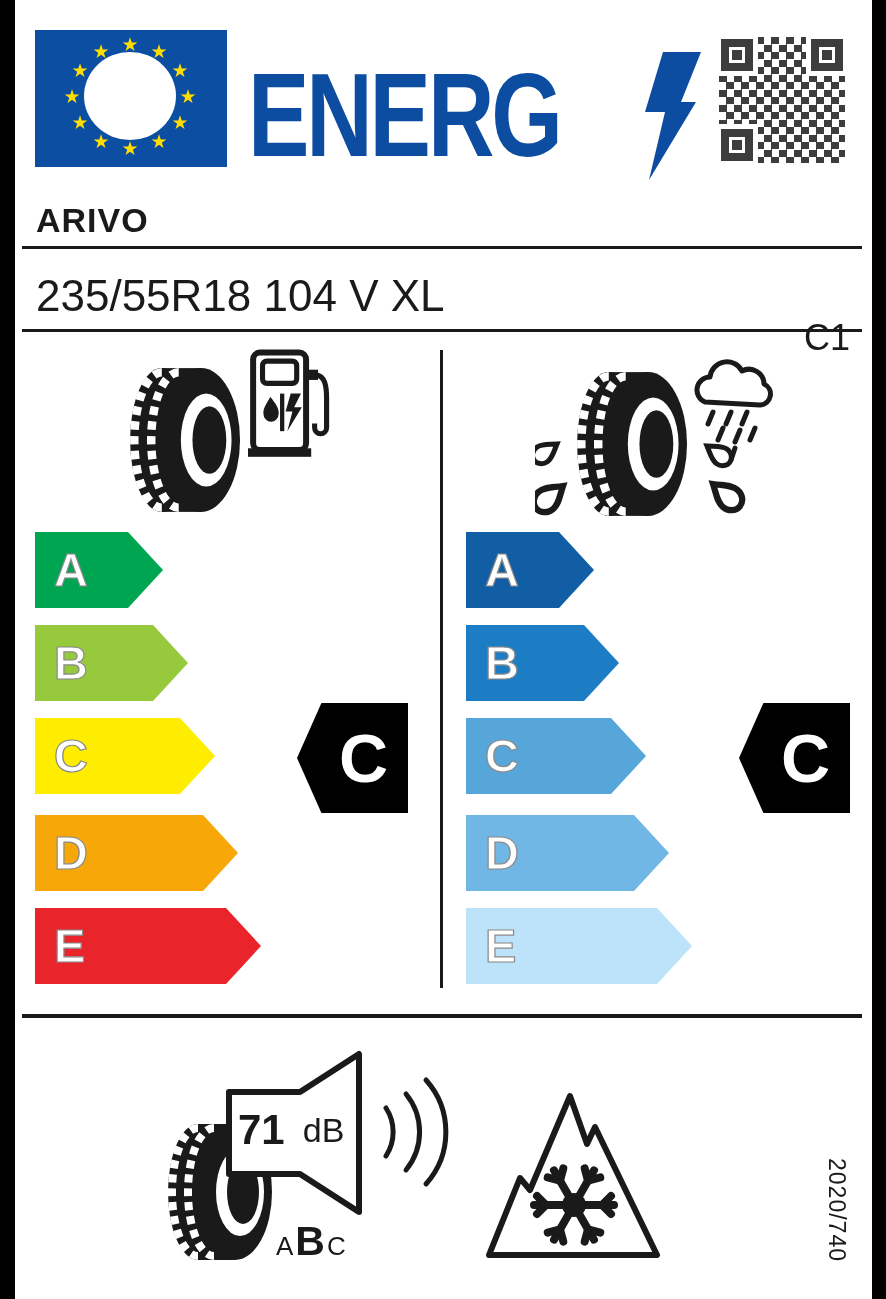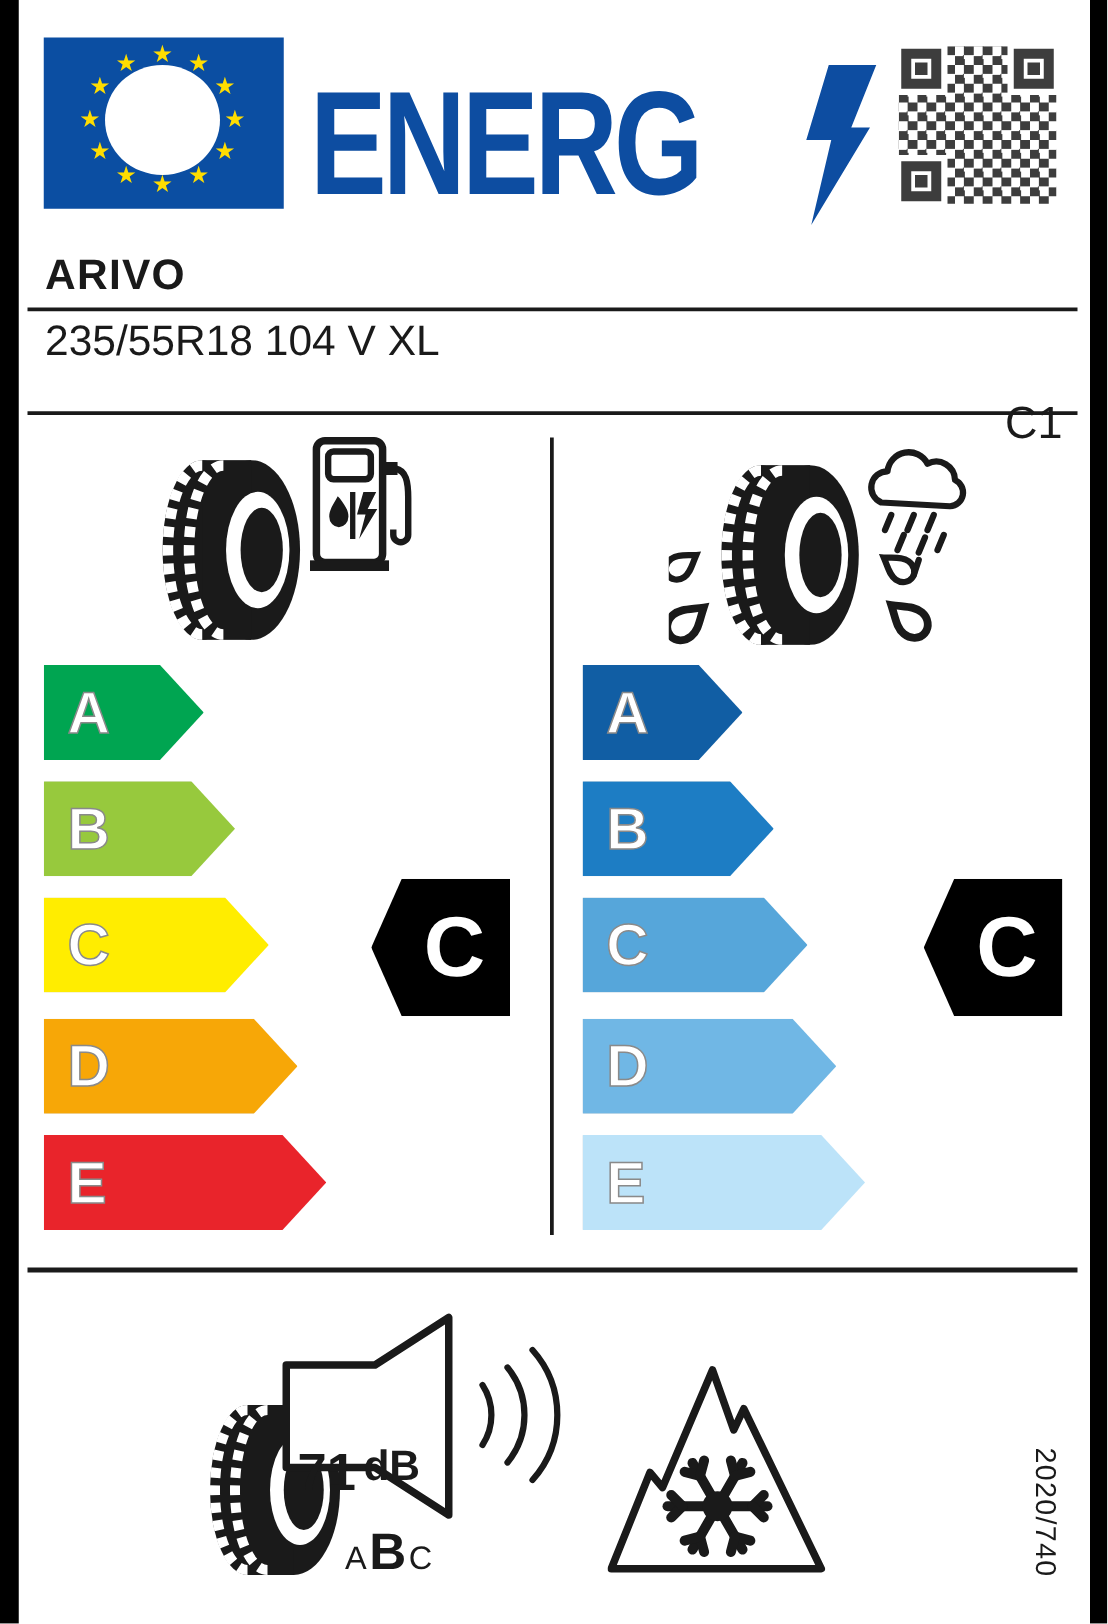--- a/index.html
+++ b/index.html
@@ -28,21 +28,21 @@
   .qr .finder::after { content:""; position:absolute; left:3px; top:3px; width:10px; height:10px; background:#3d3d3d; }
   .qr .finder.tl { left:8px; top:8px; } .qr .finder.tr { right:8px; top:8px; } .qr .finder.bl { left:8px; bottom:8px; }
 
   
   .brand   { position:absolute; left:36px;  top:201px; font-size:34px; font-weight:bold; letter-spacing:1px; }
   .type-id { position:absolute; right:42px; top:203px; font-size:33px; }
   .rule    { position:absolute; left:22px; width:840px; background:#1a1a1a; }
   .rule.r1 { top:246px; height:3px; }
   .rule.r2 { top:329px; height:3px; }
   .rule.r3 { top:1014px; height:4px; }
-  .size-text  { position:absolute; left:36px;  top:254px; font-size:34px; }
+  .size-text  { position:absolute; left:36px;  top:271px; font-size:44px; }
   .tire-class { position:absolute; right:36px; top:281px; font-size:36px;margin-top:36px; }
 
   .v-divider { position:absolute; left:440px; top:350px; width:3px; height:638px; background:#1a1a1a; }
 
   
   .icon { position:absolute; }
 
   
   .scale { position:absolute; top:532px; width:300px; height:453px; }
   .scale.fuel { left:35px; } .scale.wet { left:466px; }
@@ -56,23 +56,23 @@
   .arrow:nth-of-type(3) { top:186px; width:180px; }
   .arrow:nth-of-type(4) { top:283px; width:203px; }
   .arrow:nth-of-type(5) { top:376px; width:226px; }
 
   .indicator { position:absolute; top:703px; width:111px; height:110px; background:#000; color:#fff;
                clip-path: polygon(0 50%, 22% 0, 100% 0, 100% 100%, 22% 100%);
                font-size:68px; font-weight:bold; line-height:110px; text-align:center; padding-left:22px; }
   .indicator.fuel { left:297px; } .indicator.wet { left:739px; }
 
   
-  .noise-value { position:absolute; left:238px; top:1106px; display:flex; align-items:flex-start; gap:6px;margin-top:48px; }
+  .noise-value { position:absolute; left:238px; top:1106px; display:flex; align-items:center; gap:18px; }
   .noise-value .num  { font-size:42px; font-weight:bold; }
-  .noise-value .unit { font-size:34px;font-weight:bold; }
+  .noise-value .unit { font-size:34px; }
   .noise-grades { position:absolute; left:276px; top:1218px; display:flex; align-items:baseline; gap:2px; }
   .noise-grades .g  { font-size:26px; }
   .noise-grades .g.active { font-size:41px; font-weight:bold; }
   .regulation { position:absolute; left:836px; top:1210px; transform:translate(-50%,-50%) rotate(90deg);
                 font-size:23px; white-space:nowrap; letter-spacing:1px; }
 </style>
 </head>
 <body>
 
 <div class="label">

